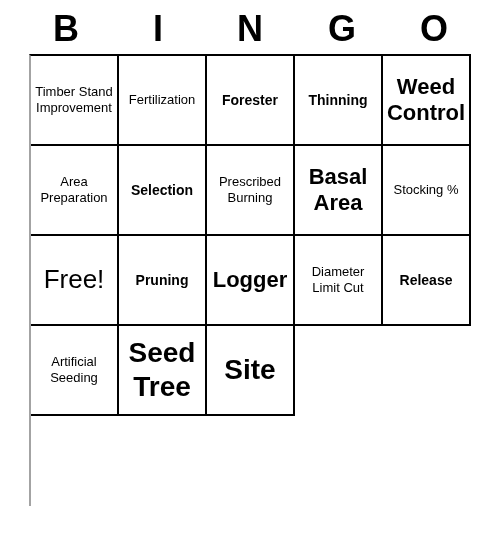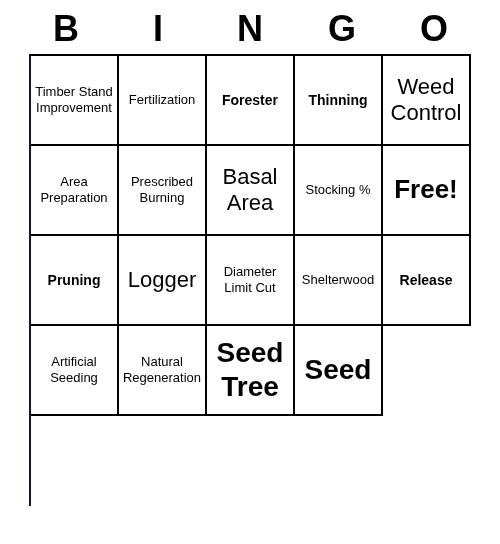--- a/index.html
+++ b/index.html
@@ -24,48 +24,48 @@
       font-size: 36px;
       font-weight: bold;
       width: 82px;
       text-align: center;
       color: #000;
     }
     .bingo-grid {
       display: grid;
       grid-template-columns: repeat(5, 88px);
       grid-template-rows: repeat(5, 90px);
-      border-left: 2px solid #0f172a;
+      border-left: 2px solid #a3a3a3;
       border-top: 2px solid #000;
     }
     .bingo-cell {
       border-right: 2px solid #000;
       border-bottom: 2px solid #000;
       display: flex;
       align-items: center;
       justify-content: center;
       text-align: center;
       padding: 4px;
       line-height: 1.2;
     }
     .bingo-cell span {
       font-size: 13px;
       color: #000;
     }
     .bingo-cell.large span {
       font-size: 22px;
-      font-weight: normal;
+      font-weight: bold;
     }
     .bingo-cell.medium span {
       font-size: 14px;
       font-weight: bold;
     }
     .bingo-cell.free span {
       font-size: 26px;
-      font-weight: bold;
+      font-weight: normal;
     }
     .bingo-cell.xlarge span {
       font-size: 28px;
       font-weight: bold;
     }
   </style>
 </head>
 <body>
 
 <div class="bingo-header">
@@ -88,20 +88,23 @@
     </div>
     <div class="bingo-cell medium">
       <span>Thinning</span>
     </div>
     <div class="bingo-cell large">
       <span>Weed Control</span>
     </div>
     <div class="bingo-cell">
       <span>Area Preparation</span>
     </div>
+    <div class="bingo-cell medium">
+      <span>Selection</span>
+    </div>
     <div class="bingo-cell">
       <span>Prescribed Burning</span>
     </div>
     <div class="bingo-cell large">
       <span>Basal Area</span>
     </div>
     <div class="bingo-cell">
       <span>Stocking %</span>
     </div>
     <div class="bingo-cell free">
@@ -109,31 +112,25 @@
     </div>
     <div class="bingo-cell medium">
       <span>Pruning</span>
     </div>
     <div class="bingo-cell large">
       <span>Logger</span>
     </div>
     <div class="bingo-cell">
       <span>Diameter Limit Cut</span>
     </div>
-    <div class="bingo-cell">
-      <span>Shelterwood</span>
-    </div>
     <div class="bingo-cell medium">
       <span>Release</span>
     </div>
     <div class="bingo-cell">
       <span>Artificial Seeding</span>
     </div>
-    <div class="bingo-cell">
-      <span>Natural Regeneration</span>
-    </div>
     <div class="bingo-cell xlarge">
       <span>Seed Tree</span>
     </div>
     <div class="bingo-cell xlarge">
-      <span>Seed</span>
+      <span>Site</span>
     </div>
   </div>
 
 </body></html>

